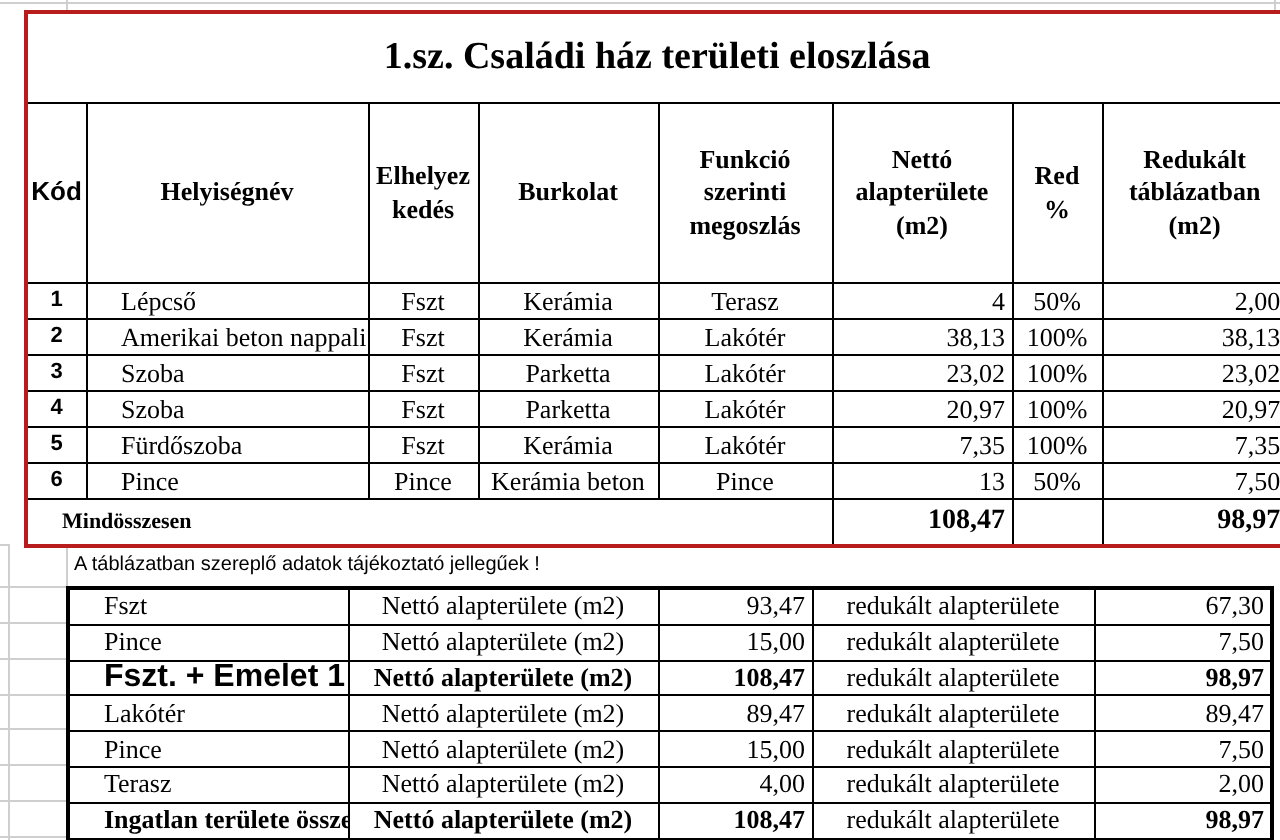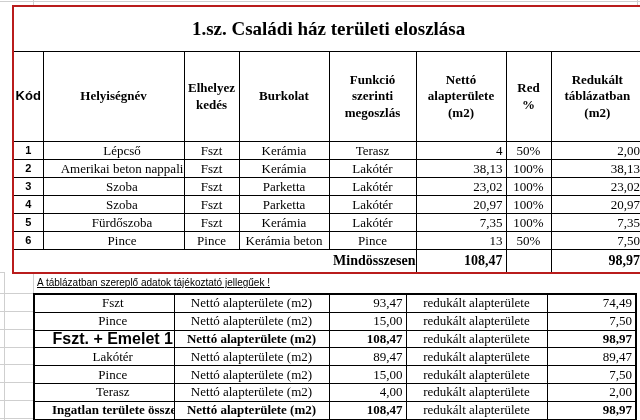--- a/index.html
+++ b/index.html
@@ -9,30 +9,30 @@
   td{border:1px solid #000;overflow:hidden;white-space:nowrap;padding:0;font-size:13px;vertical-align:middle;}
   .main-table{left:12px;top:5px;width:631px;border:2px solid #b91c1c;}
   .sum-table{left:33px;top:293px;width:602px;border:2px solid #000;}
   .title-cell{height:44px;text-align:center;font-weight:bold;font-size:19px;}
   .hdr{font-weight:bold;font-size:13px;text-align:center;white-space:normal;line-height:1.28;height:89px;}
   .hdr-kod{font-family:"Liberation Sans",sans-serif;font-size:13px;}
   .brk{word-break:break-all;margin-left:40px;}
   .narrow{display:inline-block;width:27px;}
   .drow td{height:17px;line-height:17px;}
   .kod{font-family:"Liberation Sans",sans-serif;font-weight:bold;font-size:11px;text-align:center;}
-  .lft{text-align:center;padding-left:17px;}
+  .lft{text-align:left;padding-left:17px;}
   .ctr{text-align:center;}
   .num{text-align:right;padding-right:3px;}
   .trow td{height:22px;}
-  .total-label{font-weight:bold;font-size:14px;padding-left:17px;line-height:22px;text-align:right;}
+  .total-label{font-weight:bold;font-size:11px;padding-left:17px;line-height:22px;}
   .total-num{font-weight:bold;font-size:14px;}
   .srow td{height:16.8px;line-height:16px;}
   .b{font-weight:bold;}
   .sans12{font-family:"Liberation Sans",sans-serif;font-size:16px;}
-  .note{position:absolute;left:37px;top:277px;font-family:"Liberation Sans",sans-serif;font-size:10px;color:#000;text-decoration:underline;}
+  .note{position:absolute;left:37px;top:277px;font-family:"Liberation Sans",sans-serif;font-size:10px;color:#000;}
   .g{position:absolute;background:#cfcfcf;}
 </style>
 </head>
 <body>
 
 <div class="canvas">
 
   <div class="g" style="left:0;top:1px;width:640px;height:1px"></div>
   <div class="g" style="left:33px;top:0;width:1px;height:5px"></div>
   <div class="g" style="left:637px;top:0;width:1px;height:6px"></div>
@@ -151,21 +151,21 @@
         <col style="width:77px">
         <col style="width:141px">
         <col style="width:89px">
     </colgroup>
     <tbody>
         <tr class="srow">
       <td class="lft">Fszt</td>
       <td class="ctr">Nettó alapterülete (m2)</td>
       <td class="num">93,47</td>
       <td class="ctr">redukált alapterülete</td>
-      <td class="num">74,49</td>
+      <td class="num">67,30</td>
     </tr>
     <tr class="srow">
       <td class="lft">Pince</td>
       <td class="ctr">Nettó alapterülete (m2)</td>
       <td class="num">15,00</td>
       <td class="ctr">redukált alapterülete</td>
       <td class="num">7,50</td>
     </tr>
     <tr class="srow">
       <td class="lft b sans12">Fszt. + Emelet 1</td>

